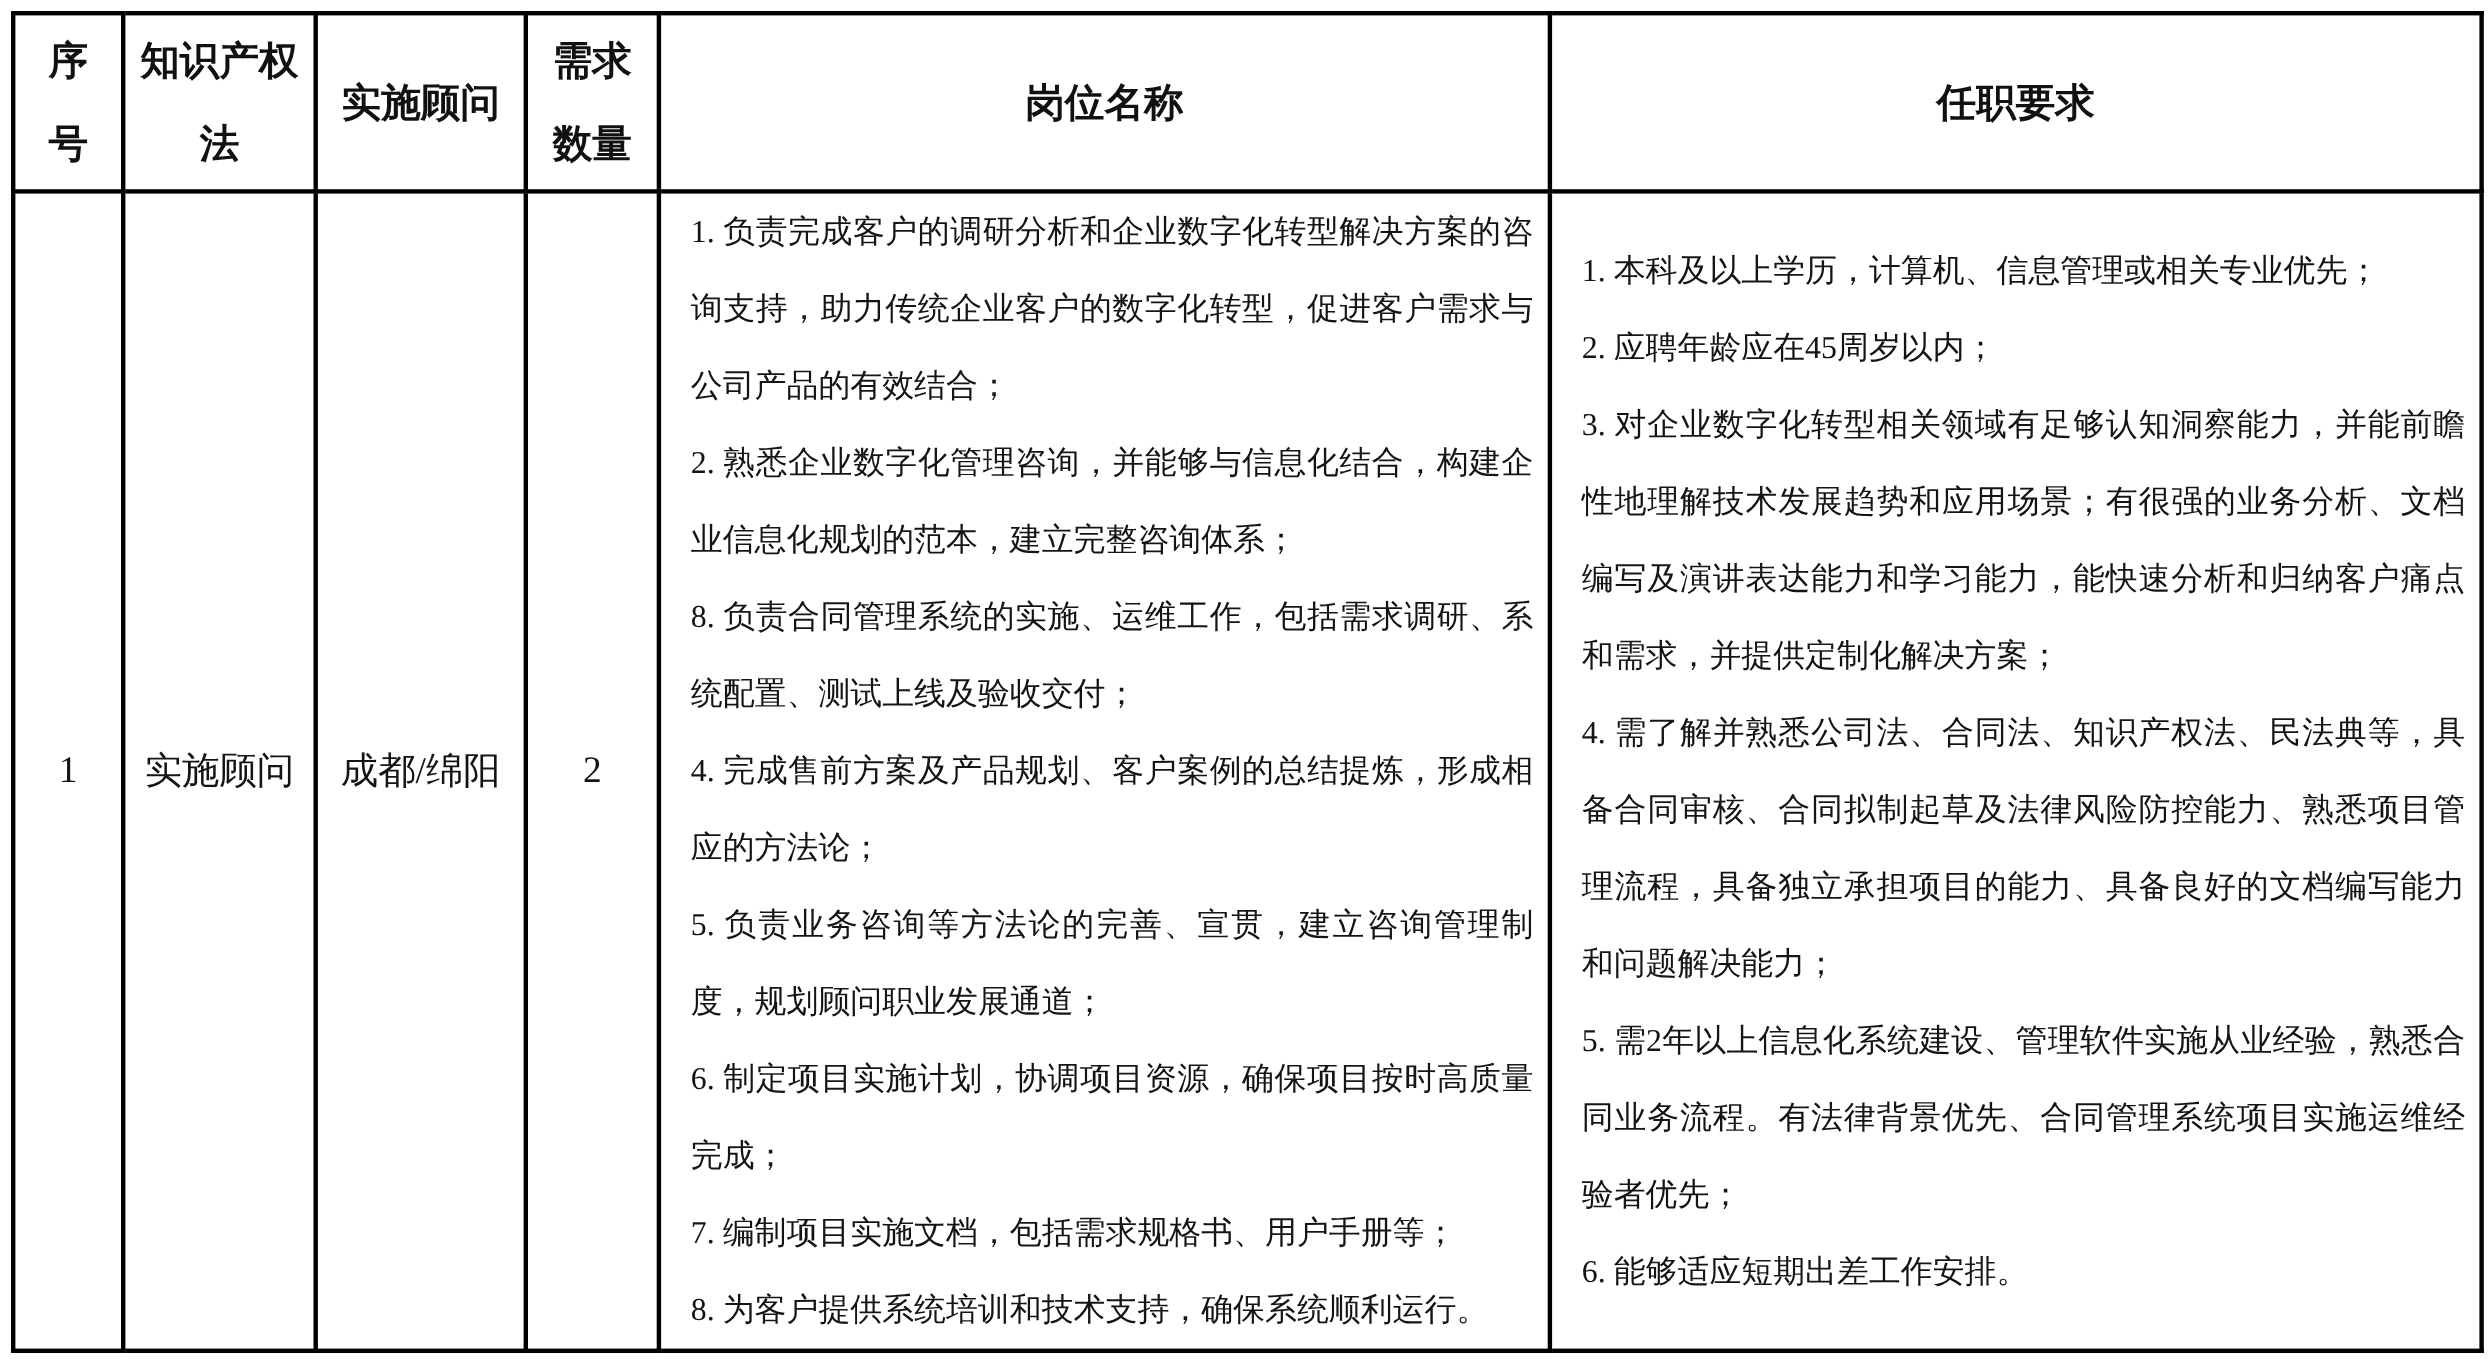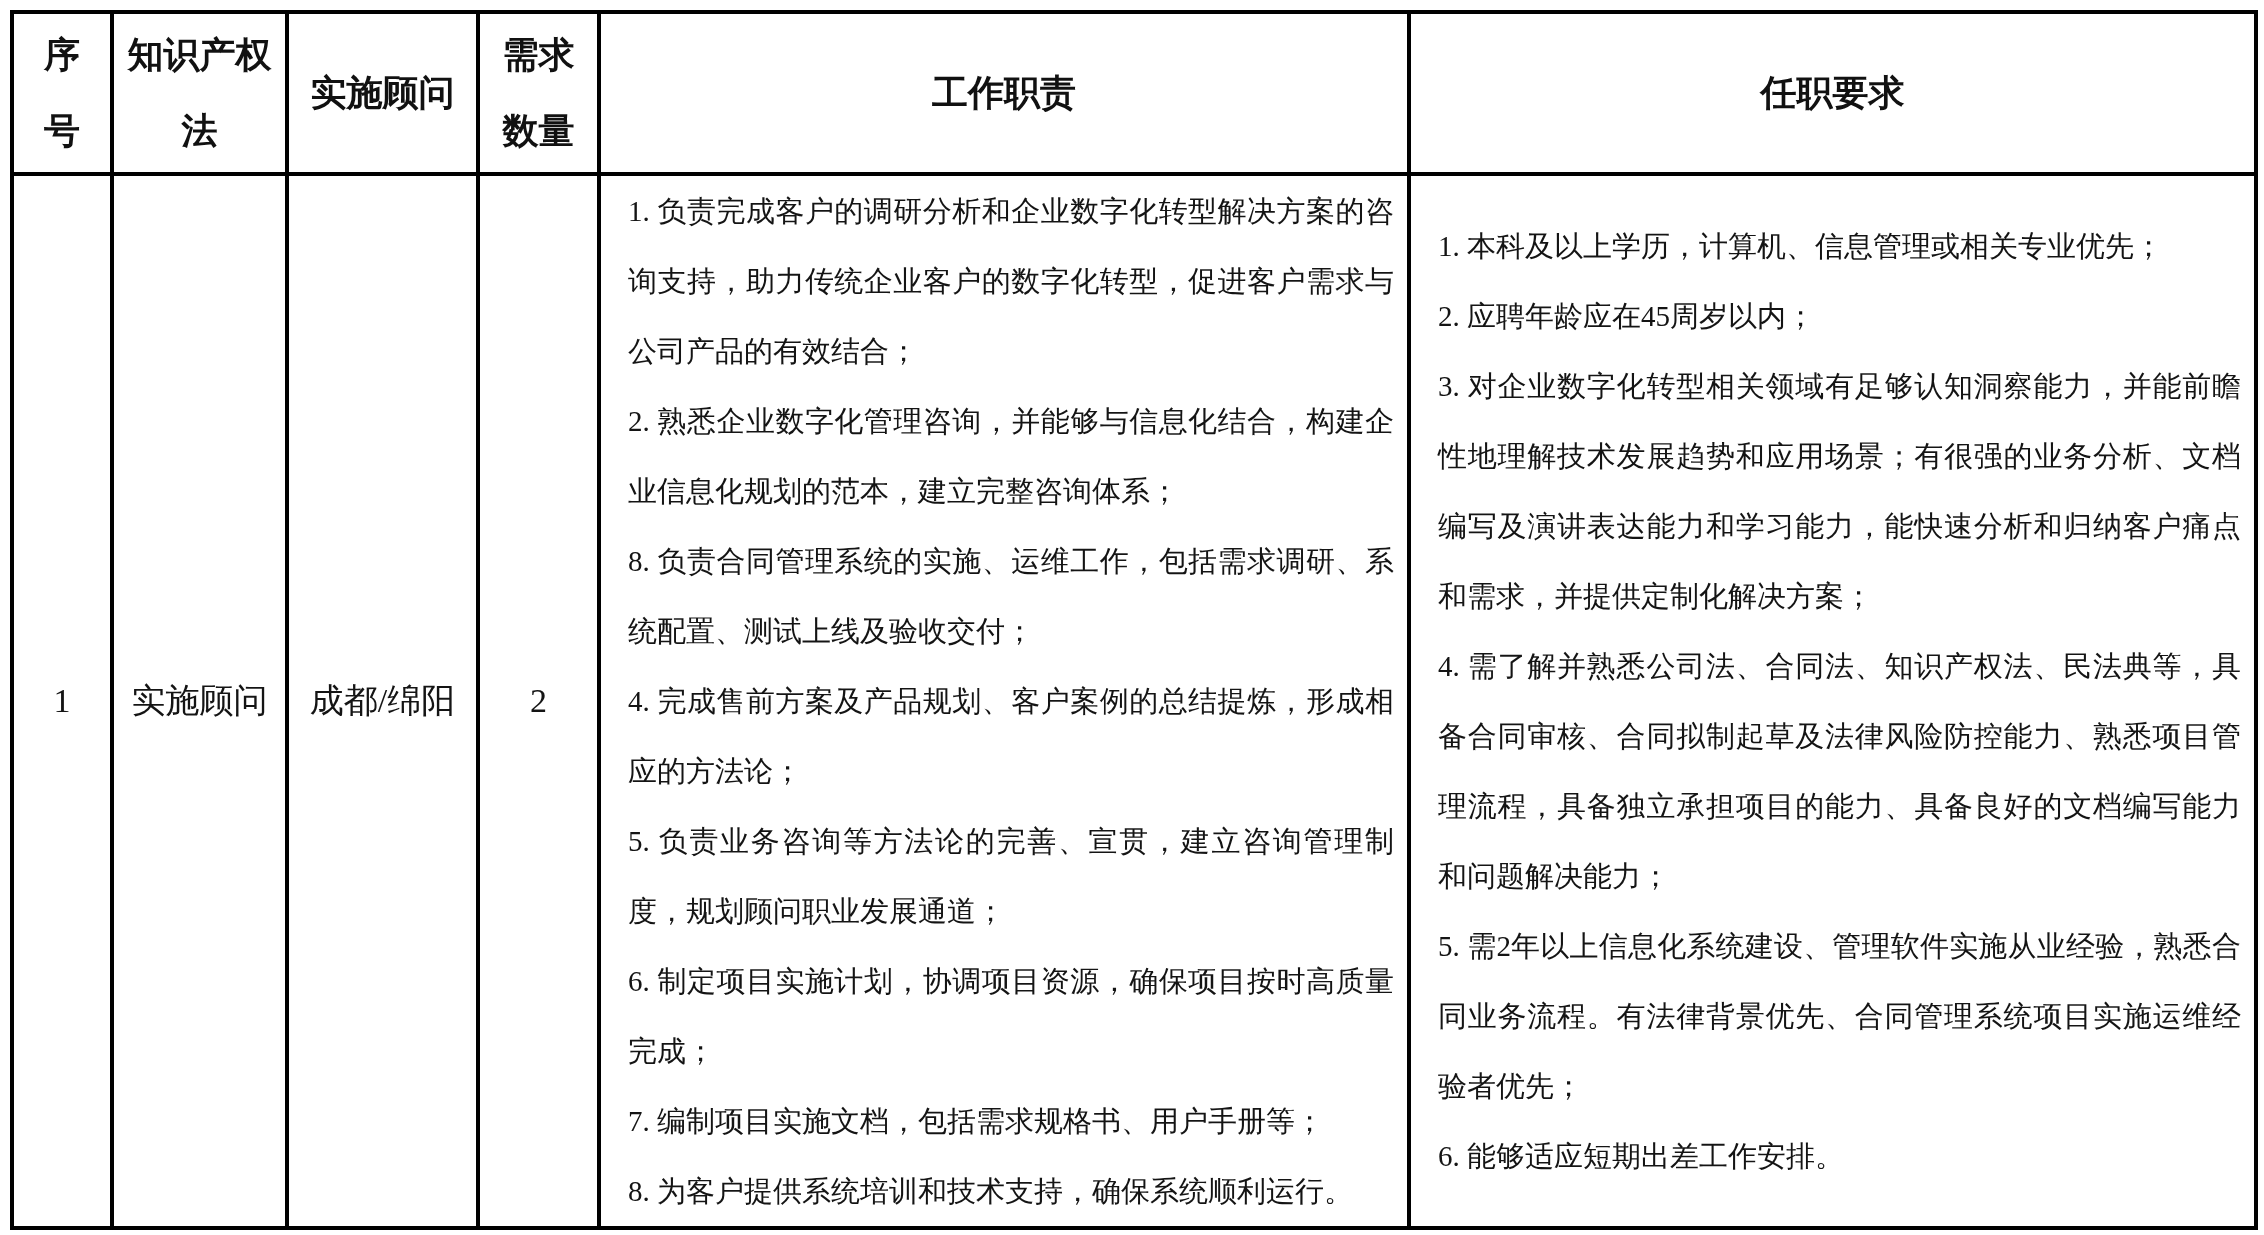--- a/index.html
+++ b/index.html
@@ -72,21 +72,21 @@
     <col style="width:847px">
   </colgroup>
   <thead>
     <tr class="header-row">
       <th class="hdr">序
 号</th>
       <th class="hdr">知识产权法</th>
       <th class="hdr">实施顾问</th>
       <th class="hdr">需求
 数量</th>
-      <th class="hdr">工作职责</th>
+      <th class="hdr">岗位名称</th>
       <th class="hdr">任职要求</th>
     </tr>
   </thead>
   <tbody>
     <tr>
       <td class="val">1</td>
       <td class="val">实施顾问</td>
       <td class="val">成都/绵阳</td>
       <td class="val">2</td>
       <td class="longtext">

